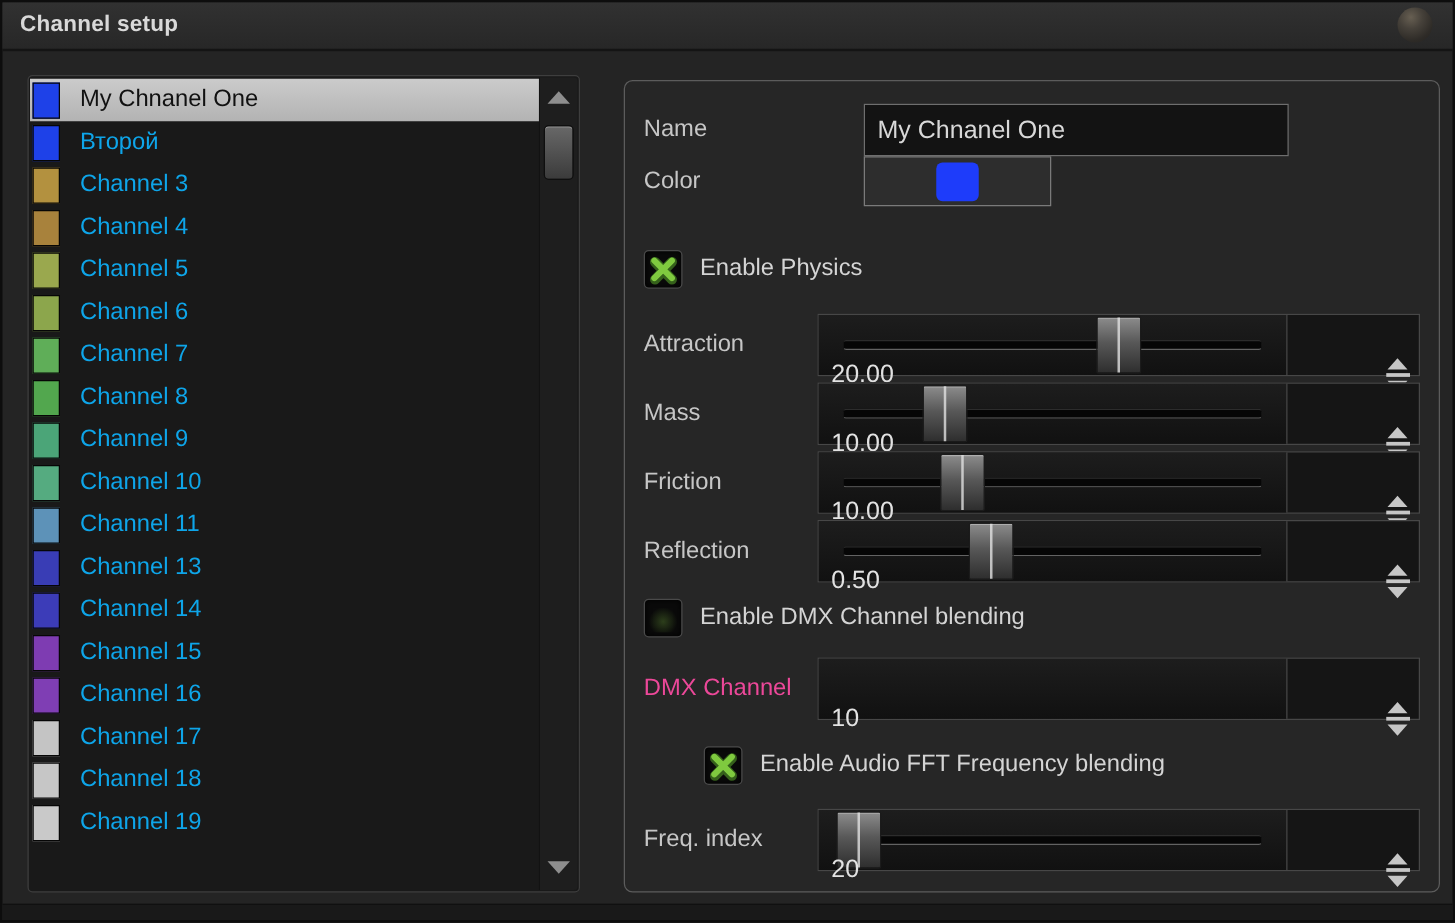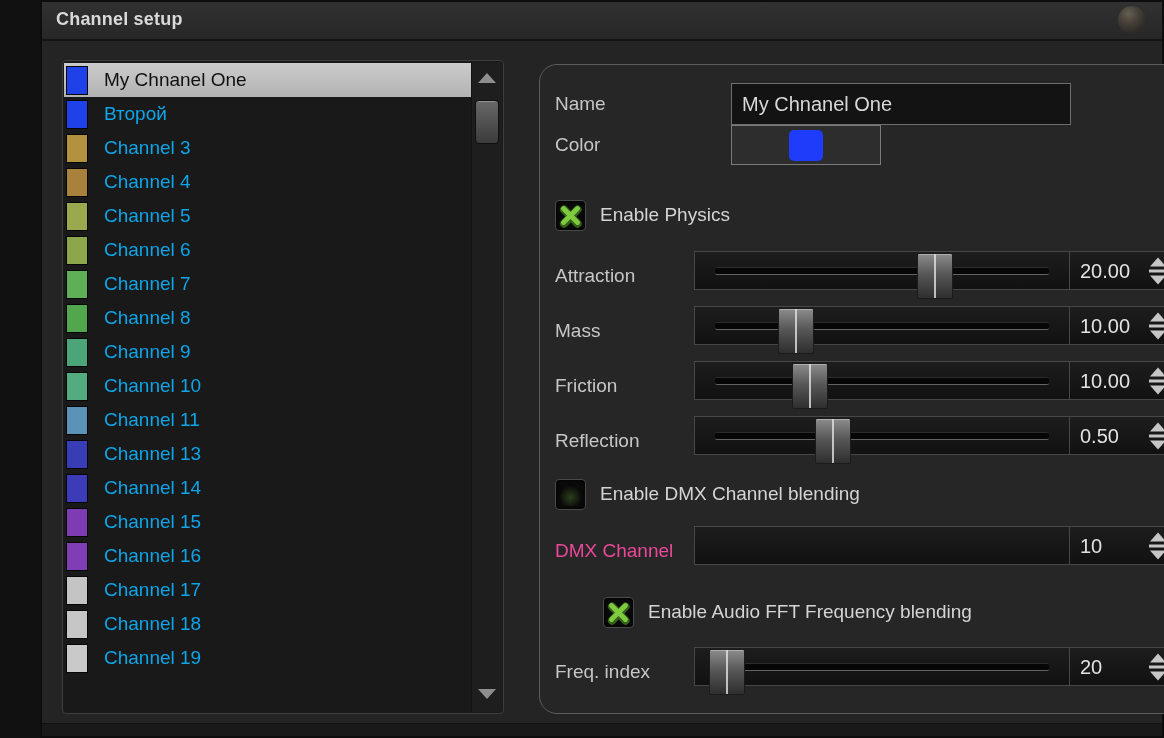--- a/index.html
+++ b/index.html
@@ -1,18 +1,18 @@
 <!DOCTYPE html>
 <html><head>
 <meta charset="utf-8">
 <style>
   html,body{margin:0;padding:0;background:#111;}
   body{width:1164px;height:738px;position:relative;font-family:"Liberation Sans",sans-serif;
        -webkit-font-smoothing:antialiased;}
-  .window{position:absolute;inset:0;background:#242424;border:2px solid #0d0d0d;box-sizing:border-box;margin-left:40px;}
+  .window{position:absolute;inset:0;background:#242424;border:2px solid #0d0d0d;box-sizing:border-box;}
   
   .titlebar{position:absolute;left:0;top:0;right:0;height:37px;
             background:linear-gradient(#313131,#272727);border-bottom:2px solid #141414;}
   .title{position:absolute;left:14px;top:7px;font-size:18px;font-weight:bold;color:#d9d9d9;letter-spacing:.2px;}
   .lamp{position:absolute;right:16px;top:4px;width:28px;height:28px;border-radius:50%;
         background:radial-gradient(circle at 38% 28%, #675f52 0%, #46413a 35%, #2e2b27 70%, #242220 100%);}
   
   .listbox{position:absolute;left:20px;top:58px;width:442px;height:654px;background:#191919;
            border:1px solid #3e3e3e;border-radius:4px;box-sizing:border-box;overflow:hidden;}
   .rows{position:absolute;left:1px;top:2px;right:31px;}
@@ -26,43 +26,43 @@
              border-left:1px solid #121212;border-radius:0 3px 3px 0;}
   .sb-btn{position:absolute;left:0;right:0;height:24px;display:flex;align-items:center;justify-content:center;}
   .sb-btn.up{top:4px}.sb-btn.down{bottom:6px}
   .tri-up{width:0;height:0;border-left:9px solid transparent;border-right:9px solid transparent;border-bottom:10px solid #8e8e8e;}
   .tri-down{width:0;height:0;border-left:9px solid transparent;border-right:9px solid transparent;border-top:10px solid #8e8e8e;}
   .sb-thumb{position:absolute;left:3px;top:38px;width:22px;height:42px;border-radius:4px;
             background:linear-gradient(#686868,#3b3b3b);border:1px solid #0f0f0f;
             box-shadow:inset 0 1px 0 rgba(255,255,255,.28);}
   
   .panel{position:absolute;left:497px;top:62px;width:653px;height:650px;border:1px solid #5c5c5c;
-         border-radius:18px;box-sizing:border-box;background:#262626;}
+         border-radius:7px;box-sizing:border-box;background:#262626;}
   .prow{position:absolute;left:0;right:12px;}
   .plabel{position:absolute;left:15px;top:50%;transform:translateY(-50%);font-size:19px;color:#c6c6c6;white-space:nowrap;}
   .plabel.dim{color:#ec4899;}
   .text-input{position:absolute;left:191px;top:0;width:340px;height:42px;background:#131313;
               border:1px solid #6e6e6e;color:#d8d8d8;font-size:20px;padding:0 10px;box-sizing:border-box;
               font-family:"Liberation Sans",sans-serif;outline:none;}
   .color-btn{position:absolute;left:191px;top:0;width:150px;height:40px;background:#2d2d2d;
              border:1px solid #7a7a7a;display:flex;align-items:center;justify-content:center;cursor:pointer;}
   .color-swatch{width:34px;height:31px;border-radius:5px;background:#1e3cfa;}
   
   .chk-row{position:absolute;left:15px;height:32px;display:flex;align-items:center;gap:14px;}
   .checkbox{width:31px;height:31px;background:#0a0a0a;border:1px solid #4a4a4a;border-radius:4px;
             position:relative;box-sizing:border-box;box-shadow:inset 0 0 5px #000;cursor:pointer;flex:0 0 auto;}
   .checkbox svg{position:absolute;inset:1px;display:none;}
   .checkbox.checked svg{display:block;}
   .checkbox.glow::before{content:'';position:absolute;inset:3px;
             background:radial-gradient(circle at 50% 62%, rgba(96,140,52,.4), rgba(0,0,0,0) 62%);}
   .chk-label{font-size:19px;color:#d4d4d4;white-space:nowrap;}
   
   .srow{position:absolute;left:0;height:50px;right:12px;}
-  .composite{position:absolute;left:154px;top:0;width:482px;height:39px;border:1px solid #474747;
-             box-sizing:border-box;display:flex;background:#151515;}
+  .composite{position:absolute;left:154px;top:0;width:482px;height:50px;border:1px solid #474747;
+             box-sizing:border-box;display:flex;background:#151515;flex-direction:column;}
   .slider-cell{position:relative;width:375px;height:100%;box-sizing:border-box;border-right:1px solid #474747;
                background:linear-gradient(#1d1d1d,#111);}
   .groove{position:absolute;left:20px;right:20px;top:50%;margin-top:-4px;height:6px;background:#060606;
           border-top:1px solid #2c2c2c;border-bottom:1px solid #636363;border-radius:2px;}
   .thumb{position:absolute;top:1px;width:36px;height:46px;border-radius:2px;
          background:linear-gradient(#8c8c8c 0%,#585858 45%,#2e2e2e 100%);border:1px solid #1b1b1b;
          box-sizing:border-box;box-shadow:inset 0 1px 0 rgba(255,255,255,.3);cursor:pointer;}
   .thumb::after{content:'';position:absolute;top:0;bottom:0;left:50%;margin-left:-1px;width:2px;
          background:rgba(225,225,225,.8);}
   .value-cell{position:relative;flex:1;background:linear-gradient(#1d1d1d,#111);}

